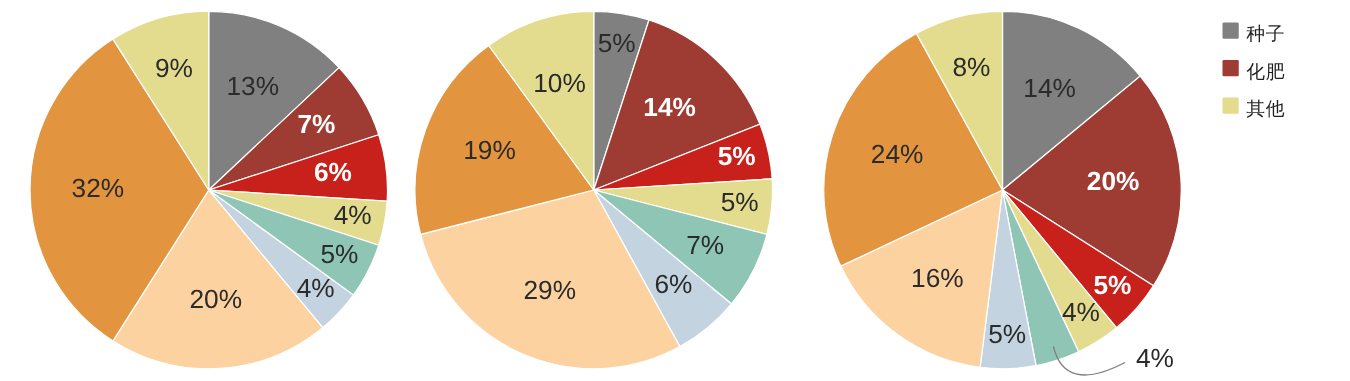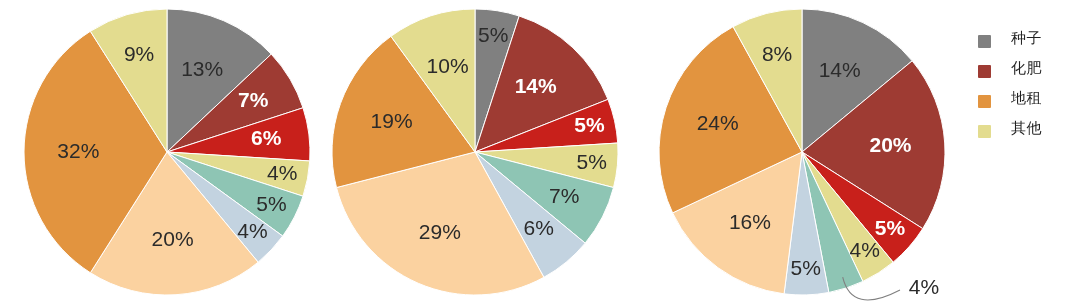--- a/index.html
+++ b/index.html
@@ -47,23 +47,23 @@
     position:absolute;
     top:18px;
     left:978px;
     width:100px;
     display:flex;
     flex-direction:column;
     gap:0px;
   }
   .legend-item{
     display:flex;
-    align-items:flex-end;
+    align-items:flex-start;
     height:30px;
-    gap:20px;
+    gap:6px;
   }
   .legend-swatch{
     width:13px;height:13px;
     flex:0 0 13px;
     border-radius:1px;
   }
   .legend-label{
     font-family:"DejaVu Sans","Liberation Sans",sans-serif;
     font-size:15px;
     color:#1f1f1f;
@@ -149,22 +149,18 @@
   <div class="legend" id="legend">
       <div class="legend-item">
         <span class="legend-swatch" style="background: rgb(128, 128, 128);"></span>
         <span class="legend-label">种子</span>
       </div>
       <div class="legend-item">
         <span class="legend-swatch" style="background: rgb(158, 59, 51);"></span>
         <span class="legend-label">化肥</span>
       </div>
       <div class="legend-item">
-        <span class="legend-swatch" style="background: rgb(226, 148, 63);"></span>
-        <span class="legend-label">地租</span>
-      </div>
-      <div class="legend-item">
         <span class="legend-swatch" style="background: rgb(227, 220, 143);"></span>
         <span class="legend-label">其他</span>
       </div>
     </div>
 
 </div>
 
 </body></html>

